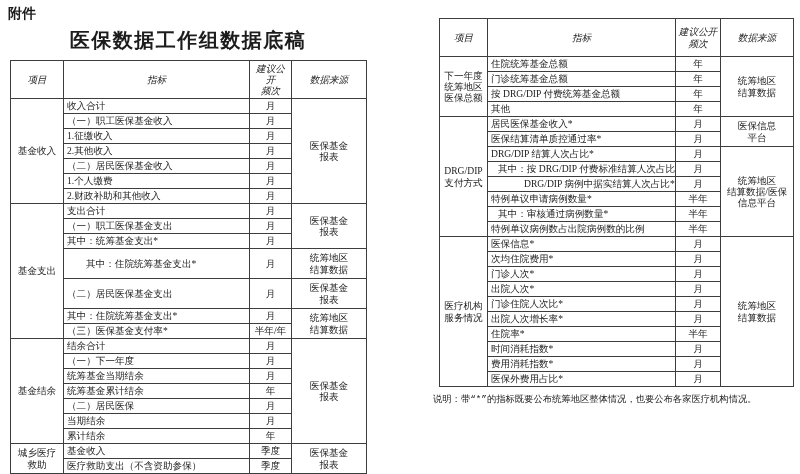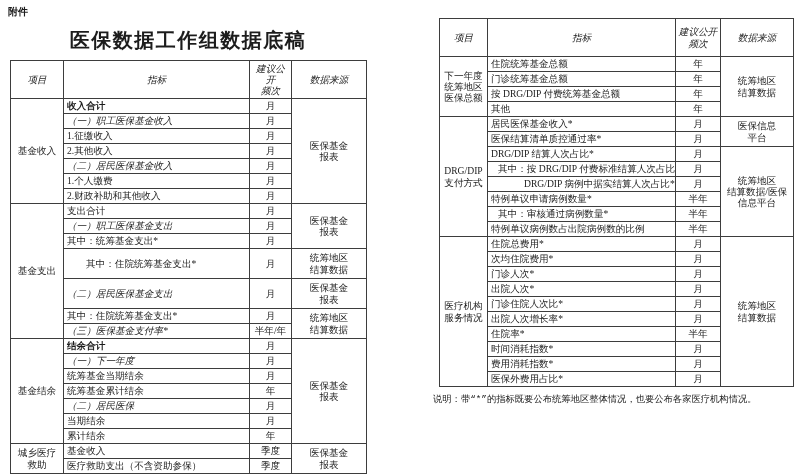--- a/index.html
+++ b/index.html
@@ -1,41 +1,41 @@
 <!DOCTYPE html>
 <html><head>
 <meta charset="utf-8">
 <style>
   html,body{margin:0;padding:0;}
   body{
     width:800px;height:474px;position:relative;background:#ffffff;
     font-family:"Liberation Serif","DejaVu Serif",serif;
     color:#1c1c1c;overflow:hidden;
   }
-  .attachment{position:absolute;left:8px;top:5px;font-size:10px;font-weight:bold;}
+  .attachment{position:absolute;left:8px;top:5px;font-size:14px;font-weight:bold;}
   .title{position:absolute;left:10px;top:27px;width:356px;text-align:center;
          font-size:20px;font-weight:bold;letter-spacing:1.5px;}
   .note{position:absolute;left:433px;top:394px;width:364px;font-size:9.3px;line-height:1.3;font-family:Liberation Mono, monospace;}
 
   table{border-collapse:collapse;table-layout:fixed;position:absolute;}
   #left-table{left:10px;top:60px;width:356px;}
   #right-table{left:439px;top:18px;width:354px;}
   th,td{border:1px solid #3d3d3d;font-size:9.6px;line-height:1.15;
         padding:0 2px;overflow:hidden;font-weight:normal;vertical-align:middle;}
   tr.hdr{height:38px;}
   tr.r{height:15px;}
   tr.tall{height:30px;}
   th{text-align:center;font-style:italic;}
   .grp{text-align:center;white-space:pre-line;}
   .ind{text-align:left;padding-left:3px;white-space:nowrap;}
   .freq{text-align:center;white-space:nowrap;}
   .src{text-align:center;white-space:pre-line;}
   .pre{white-space:pre-line;}
-  .bold{font-weight:bold;}
-  .kai{font-style:italic;margin-top:12px;}
+  .bold{font-weight:normal;}
+  .kai{margin-top:12px;}
   .ind-mid{padding-left:22px;}
   .ind1{padding-left:10px;}
   .ind2{padding-left:36px;}
 </style>
 </head>
 <body>
 
 <div class="attachment">附件</div>
 <div class="title">医保数据工作组数据底稿</div>
 
@@ -246,21 +246,21 @@
     <td class="freq">半年</td>
   </tr>
   <tr class="r">
     <td class="ind">特例单议病例数占出院病例数的比例</td>
     <td class="freq">半年</td>
   </tr>
 
   <tr class="r">
     <td class="grp" rowspan="10">医疗机构
 服务情况</td>
-    <td class="ind">住院总费用*</td>
+    <td class="ind">医保信息*</td>
     <td class="freq">月</td>
     <td class="src" rowspan="10">统筹地区
 结算数据</td>
   </tr>
   <tr class="r">
     <td class="ind">次均住院费用*</td>
     <td class="freq">月</td>
   </tr>
   <tr class="r">
     <td class="ind">门诊人次*</td>

